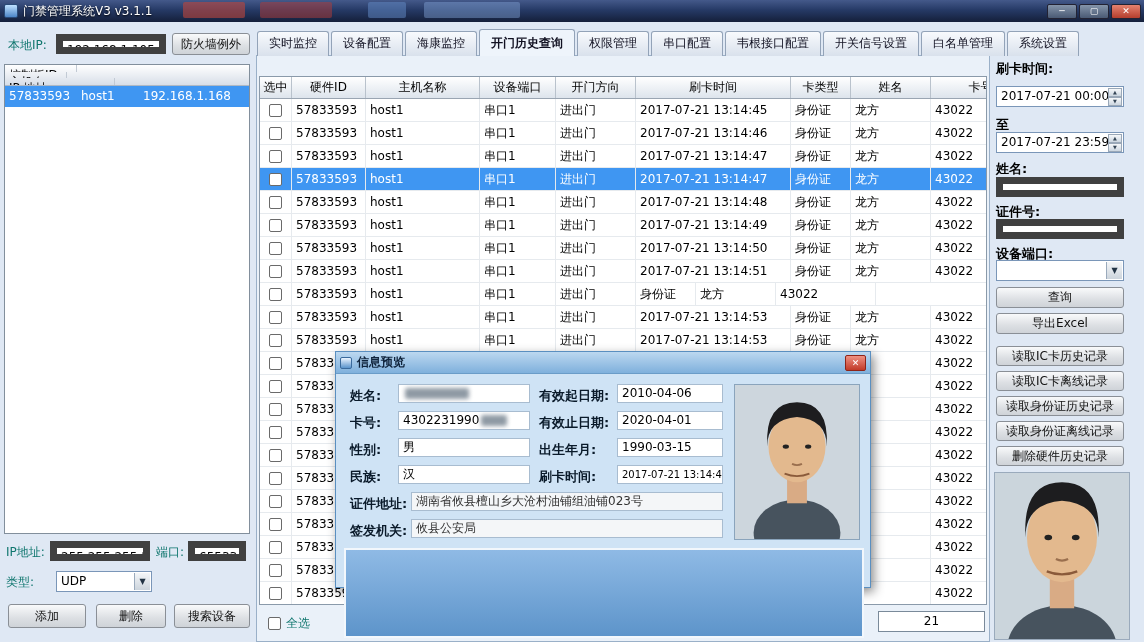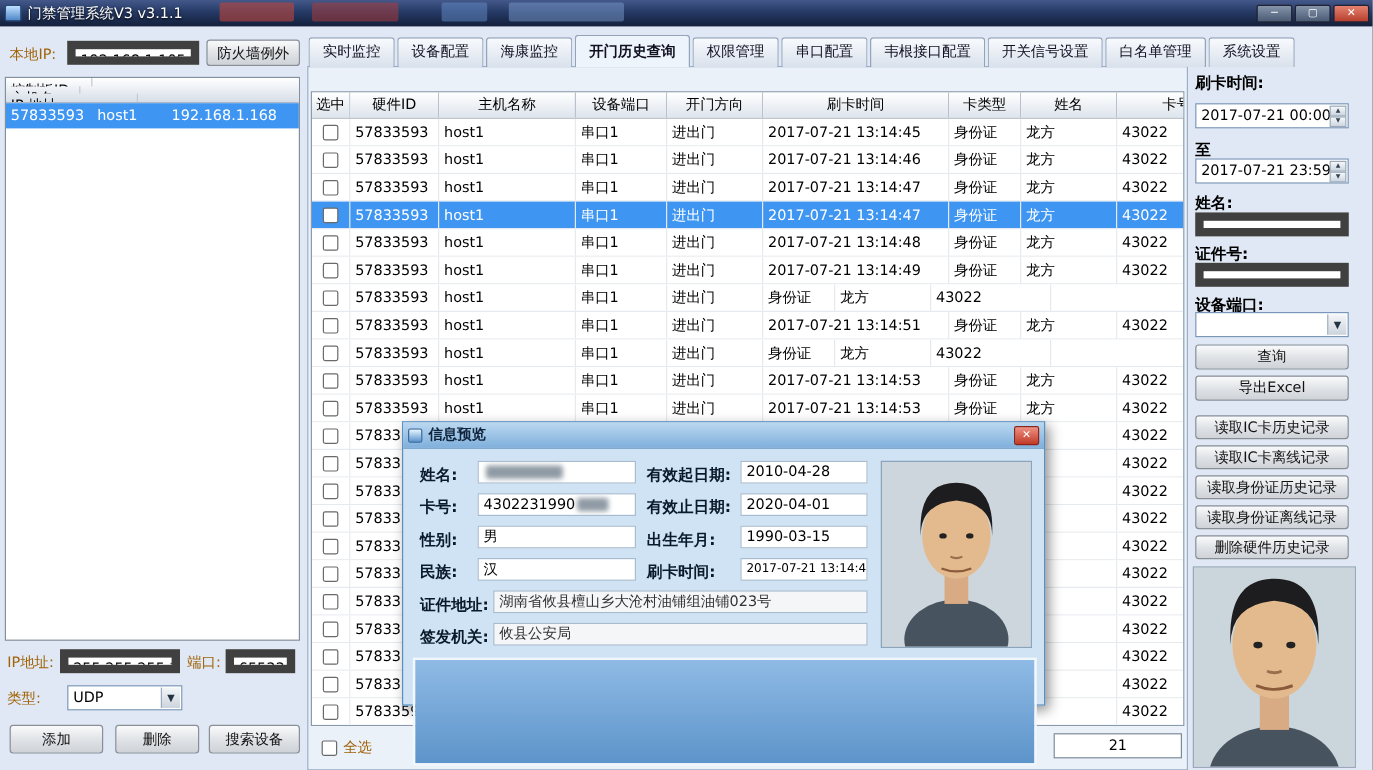--- a/index.html
+++ b/index.html
@@ -34,21 +34,21 @@
     font-size:12px;text-align:center;color:#111;display:flex;align-items:center;justify-content:center;}
   .checkbox{width:13px;height:13px;background:#fff;border:1px solid #6a6a6a;border-radius:2px;}
   .combo{position:relative;background:#fff;border:1px solid #7a96b8;font-size:12px;line-height:19px;padding-left:4px;}
   .combo .arrow{position:absolute;right:1px;top:1px;bottom:1px;width:16px;
     background:linear-gradient(#f4f6f8,#ccd4dc);border-left:1px solid #9aaabc;
     display:flex;align-items:center;justify-content:center;font-size:8px;color:#234;}
   .spinbox{position:relative;background:#fff;border:1px solid #7a96b8;font-size:12px;line-height:19px;padding-left:4px;}
   .spin{position:absolute;right:1px;top:1px;width:14px;height:17px;display:flex;flex-direction:column;}
   .spin div{flex:1;background:linear-gradient(#f6f8fa,#ccd6e0);border:1px solid #9aa8b8;font-size:5px;
     line-height:7px;text-align:center;color:#345;}
-  .lbl{font-size:12px;color:#a16207;}
+  .lbl{font-size:12px;color:#0f766e;}
   .blbl{font-size:13px;color:#000;font-weight:bold;}
 
   
   .lp-localip{position:absolute;left:8px;top:37px;}
   .lp-localip-input{position:absolute;left:56px;top:34px;width:110px;height:20px;}
   .lp-firewall{position:absolute;left:172px;top:33px;width:78px;height:22px;}
   .device-table{position:absolute;left:4px;top:64px;width:246px;height:470px;background:#fff;border:1px solid #828f9c;}
   .dev-header{display:flex;height:21px;background:linear-gradient(#ffffff,#d7dee8);border-bottom:1px solid #aeb8c4;flex-direction:column;}
   .dev-header .dh{font-size:12px;line-height:20px;padding-left:4px;border-right:1px solid #c2cad4;overflow:hidden;white-space:nowrap;}
   .dw0{width:72px}.dw1{width:62px}.dw2{width:110px}
@@ -301,20 +301,21 @@
           <div class="cell c8">43022</div>
         </div>
         <div class="trow">
           <div class="cell c0">
             <div class="checkbox"></div>
           </div>
           <div class="cell c1">57833593</div>
           <div class="cell c2">host1</div>
           <div class="cell c3">串口1</div>
           <div class="cell c4">进出门</div>
+          <div class="cell c5">2017-07-21 13:14:50</div>
           <div class="cell c6">身份证</div>
           <div class="cell c7">龙方</div>
           <div class="cell c8">43022</div>
         </div>
         <div class="trow">
           <div class="cell c0">
             <div class="checkbox"></div>
           </div>
           <div class="cell c1">57833593</div>
           <div class="cell c2">host1</div>
@@ -567,21 +568,21 @@
     <div class="dlg-titlebar">
       <span class="dlg-icon"></span>
       <span class="dlg-title">信息预览</span>
       <div class="dlg-close"></div>
     </div>
     <div class="dlg-label l-name">姓名:</div>
     <div class="dlg-input i-name">
         <div class="redact"></div>
       </div>
     <div class="dlg-label l-vfrom">有效起日期:</div>
-    <div class="dlg-input i-vfrom">2010-04-28</div>
+    <div class="dlg-input i-vfrom">2010-04-06</div>
     <div class="dlg-label l-card">卡号:</div>
     <div class="dlg-input i-card">
         <span>4302231990</span>
         <span class="redact small"></span>
       </div>
     <div class="dlg-label l-vto">有效止日期:</div>
     <div class="dlg-input i-vto">2020-04-01</div>
     <div class="dlg-label l-gender">性别:</div>
     <div class="dlg-input i-gender">男</div>
     <div class="dlg-label l-birth">出生年月:</div>

